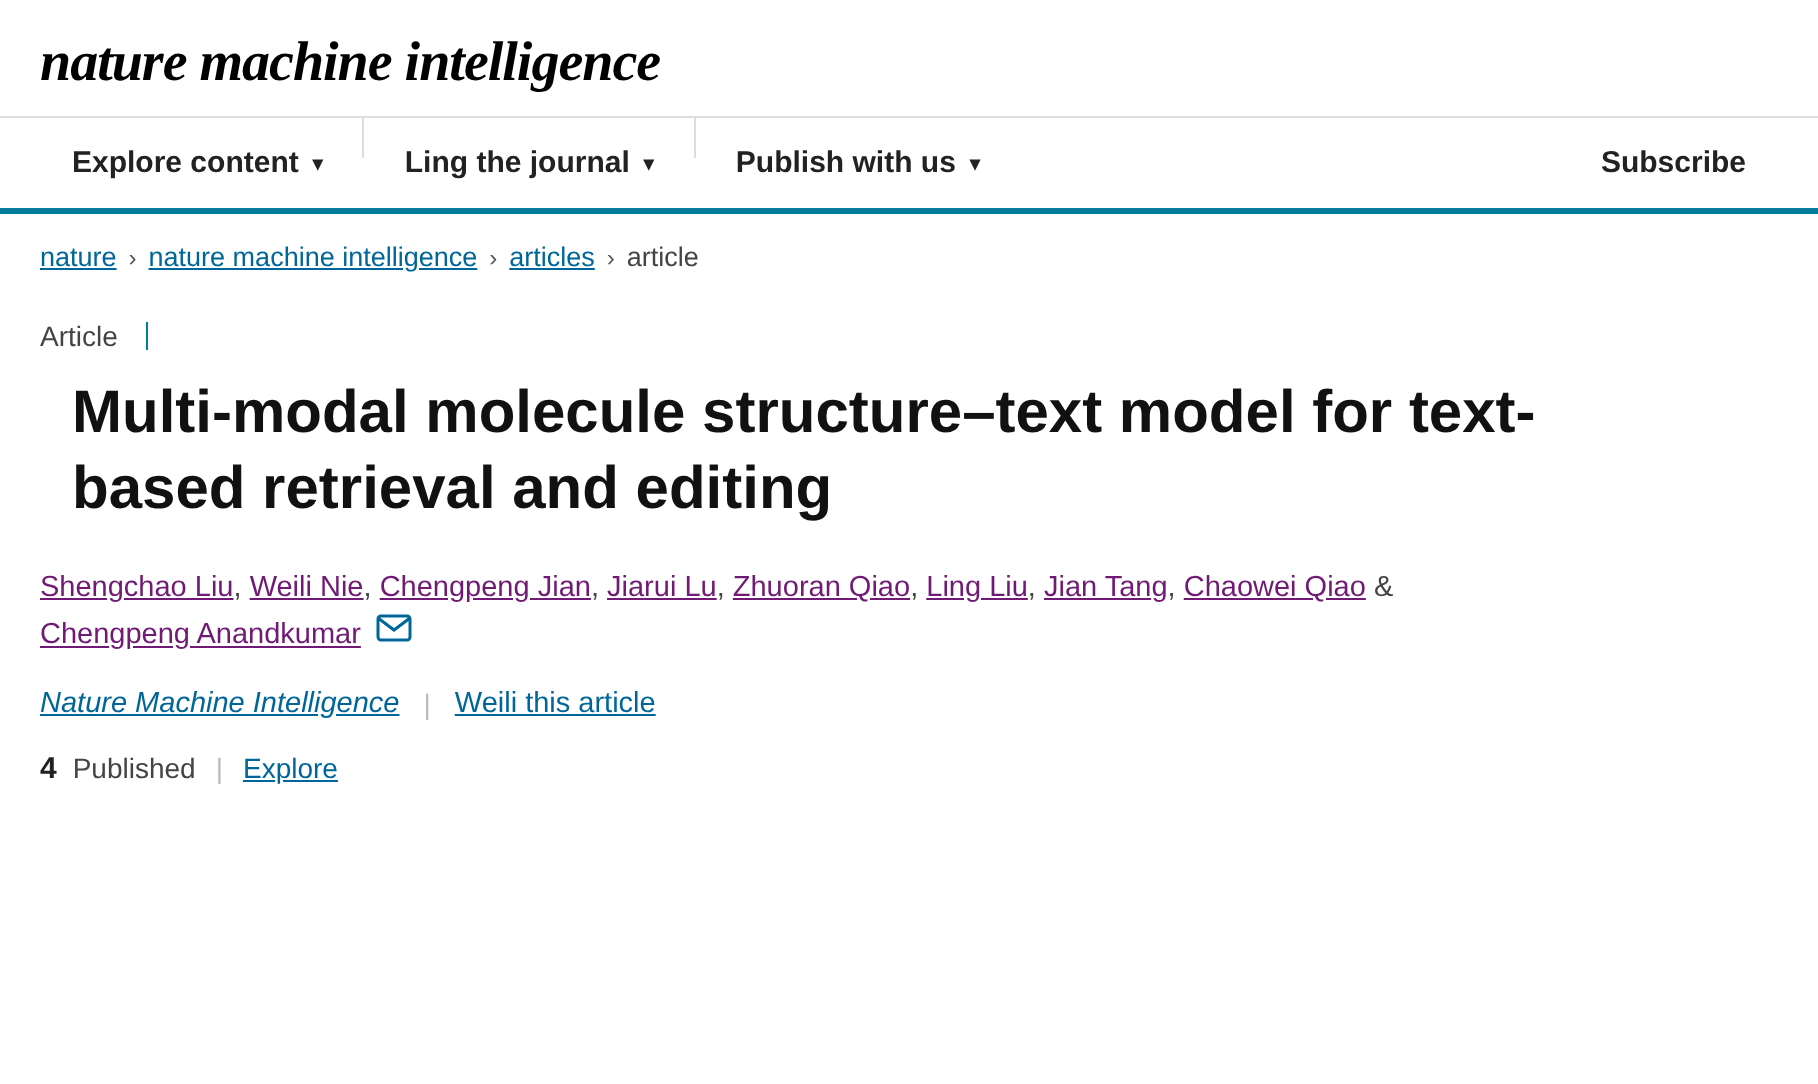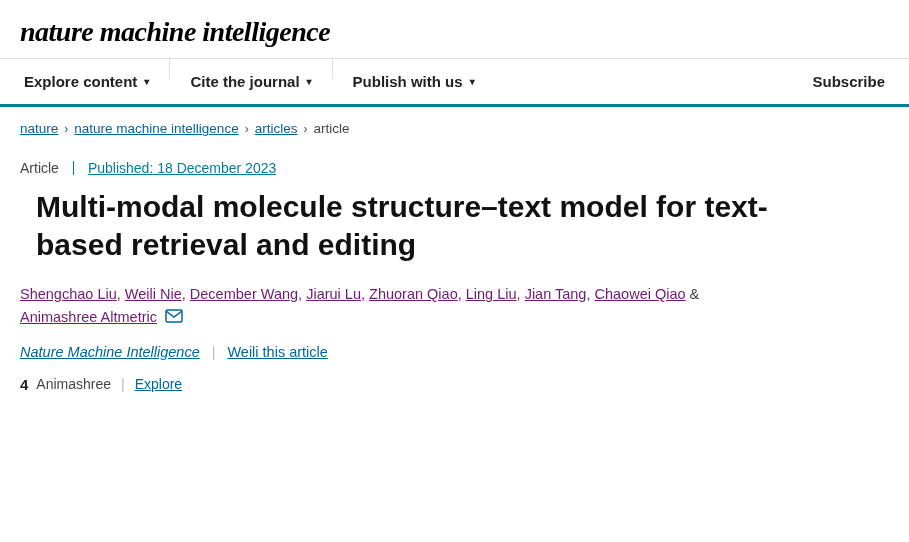--- a/index.html
+++ b/index.html
@@ -27,21 +27,21 @@
       font-weight: 700;
       color: #000;
       letter-spacing: -0.5px;
       font-family: Georgia, 'Times New Roman', serif;
       font-style: italic;
     }
 
     
     .main-nav {
       display: flex;
-      padding: 0 8px;
+      padding: 0 20px;
       border-bottom: 3px solid #007d9c;
       background: #fff;
     }
 
     .nav-item {
       display: flex;
       align-items: center;
       padding: 14px 16px;
       font-size: 15px;
       font-weight: 600;
@@ -232,21 +232,21 @@
   <div class="site-logo">nature machine intelligence</div>
 </header>
 
 <nav class="main-nav">
   <a class="nav-item">
     <span>Explore content</span>
     <span class="chevron">▾</span>
   </a>
   <div class="nav-divider"></div>
   <a class="nav-item">
-    <span>Cite the journal</span>
+    <span>Ling the journal</span>
     <span class="chevron">▾</span>
   </a>
   <div class="nav-divider"></div>
   <a class="nav-item">
     <span>Publish with us</span>
     <span class="chevron">▾</span>
   </a>
   <a class="nav-subscribe">Subscribe</a>
 </nav>
 
@@ -256,49 +256,48 @@
   <a>nature machine intelligence</a>
   <span class="breadcrumb-sep">›</span>
   <a>articles</a>
   <span class="breadcrumb-sep">›</span>
   <span class="breadcrumb-current">article</span>
 </div>
 
 <div class="article-meta">
   <span class="article-type">Article</span>
   <span class="meta-divider"></span>
-  <a class="published-date">Published: 18 December 2023</a>
 </div>
 
 <h1 class="article-title">Multi-modal molecule structure–text model for text-based retrieval and editing</h1>
 
 <div class="article-authors">
   <a class="author-link">Shengchao Liu</a><span class="author-separator">, </span>
   <a class="author-link">Weili Nie</a><span class="author-separator">, </span>
-  <a class="author-link">December Wang</a><span class="author-separator">, </span>
+  <a class="author-link">Chengpeng Jian</a><span class="author-separator">, </span>
   <a class="author-link">Jiarui Lu</a><span class="author-separator">, </span>
   <a class="author-link">Zhuoran Qiao</a><span class="author-separator">, </span>
   <a class="author-link">Ling Liu</a><span class="author-separator">, </span>
   <a class="author-link">Jian Tang</a><span class="author-separator">, </span>
   <a class="author-link">Chaowei Qiao</a>
   <span class="author-separator"> &amp; </span>
   <br>
-  <a class="author-link">Animashree Altmetric</a>
+  <a class="author-link">Chengpeng Anandkumar</a>
   <span style="display:inline-block; margin-left:4px; vertical-align:middle; cursor:pointer;">
     <svg width="18" height="14" viewBox="0 0 18 14" fill="none" xmlns="http://www.w3.org/2000/svg">
       <rect x="1" y="1" width="16" height="12" rx="1.5" stroke="#006699" stroke-width="1.5" fill="white"></rect>
       <polyline points="1,2 9,8 17,2" stroke="#006699" stroke-width="1.5" fill="none"></polyline>
     </svg>
   </span>
 </div>
 
 <div class="journal-citation">
   <a class="journal-name">Nature Machine Intelligence</a>
   <span class="cite-divider">|</span>
   <a class="cite-link">Weili this article</a>
 </div>
 
 <div class="altmetric-row">
   <span class="altmetric-count">4</span>
-  <span class="altmetric-label">Animashree</span>
+  <span class="altmetric-label">Published</span>
   <span class="alt-divider">|</span>
   <a class="metrics-link">Explore</a>
 </div>
 
 </body></html>

